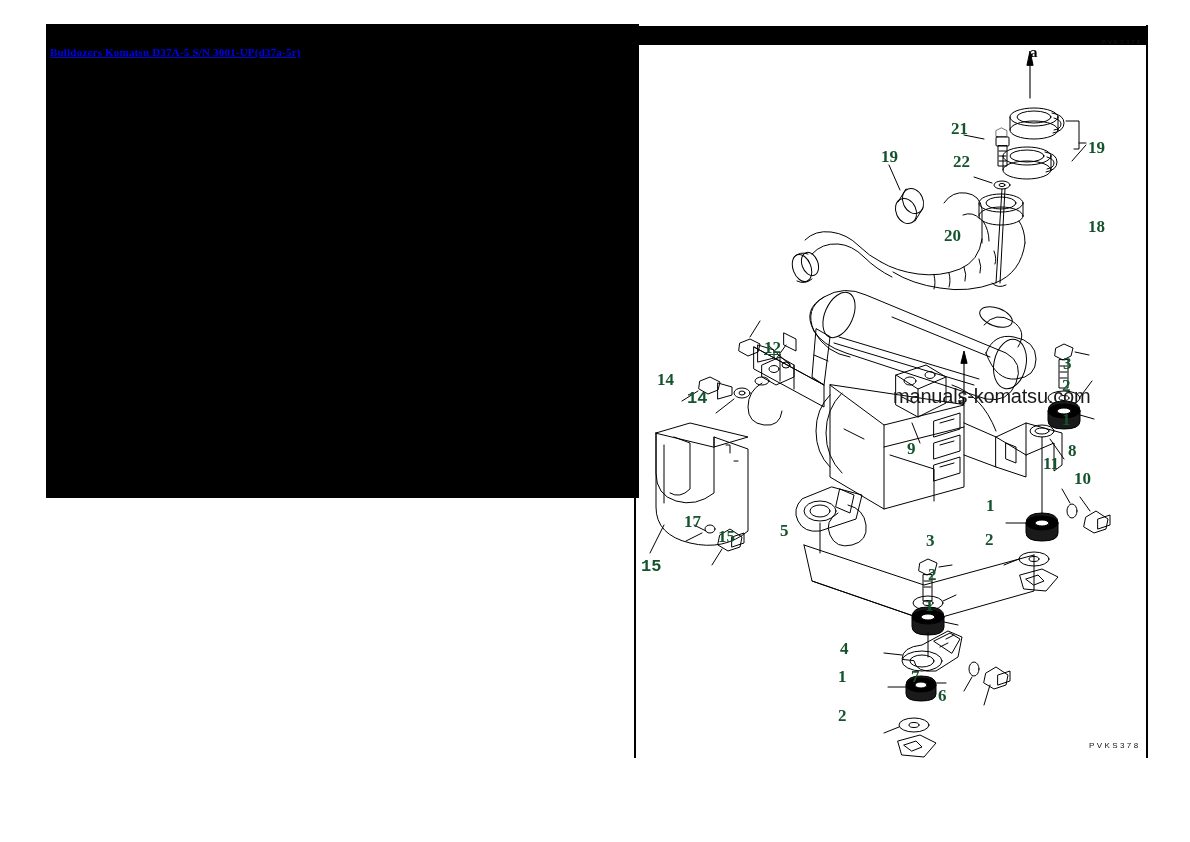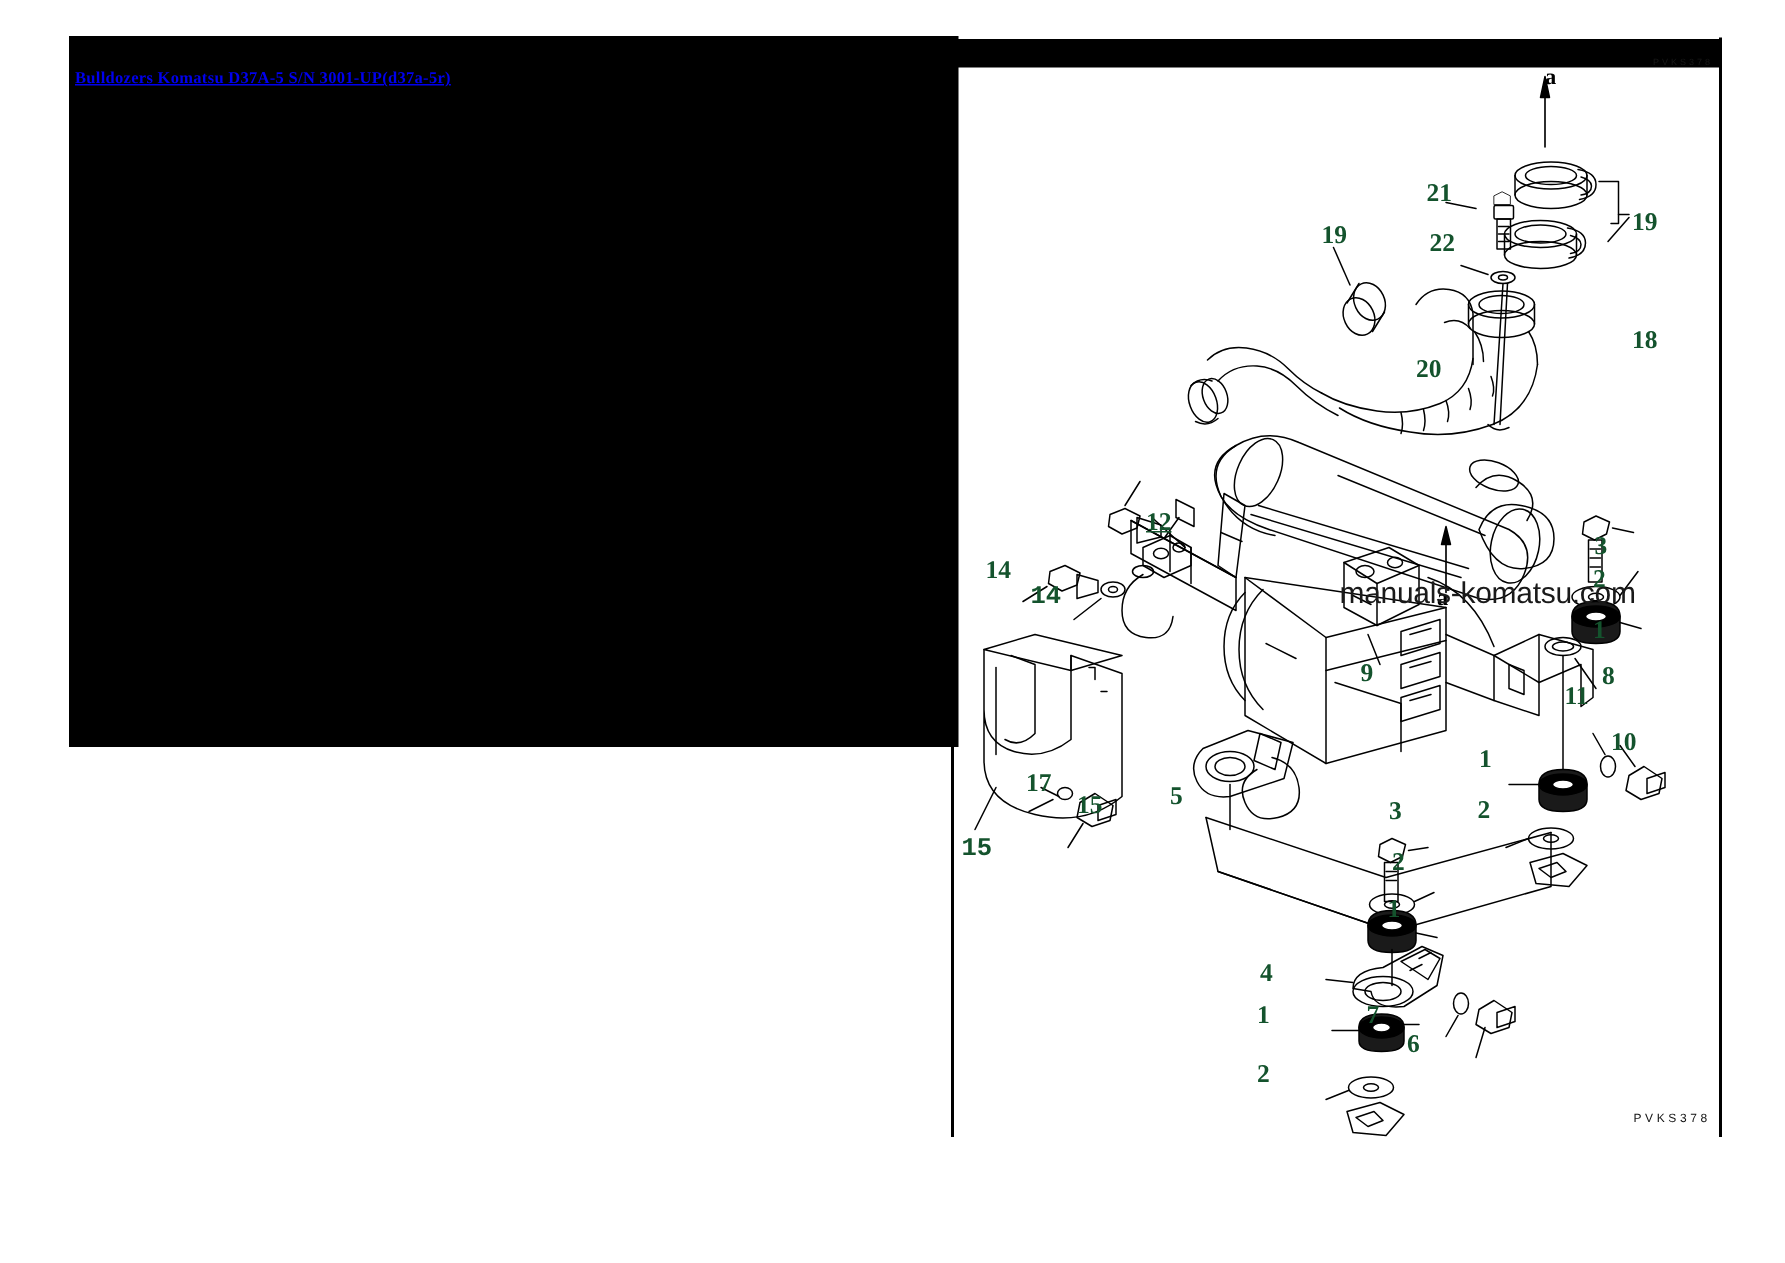--- a/index.html
+++ b/index.html
@@ -385,32 +385,32 @@
     <div class="callout" style="left: 928px; top: 566px;">2</div>
     <div class="callout" style="left: 838px; top: 707px;">2</div>
     <div class="callout" style="left: 1063px; top: 355px;">3</div>
     <div class="callout" style="left: 926px; top: 532px;">3</div>
     <div class="callout" style="left: 840px; top: 640px;">4</div>
     <div class="callout" style="left: 780px; top: 522px;">5</div>
     <div class="callout" style="left: 938px; top: 687px;">6</div>
     <div class="callout" style="left: 911px; top: 668px;">7</div>
     <div class="callout" style="left: 1068px; top: 442px;">8</div>
     <div class="callout" style="left: 907px; top: 440px;">9</div>
-    <div class="callout" style="left: 1074px; top: 470px; margin-top: 16px;">10</div>
+    <div class="callout" style="left: 1074px; top: 470px;">10</div>
     <div class="callout" style="left: 1043px; top: 455px;">11</div>
     <div class="callout" style="left: 764px; top: 339px; text-decoration: underline;">12</div>
     <div class="callout" style="left: 657px; top: 371px;">14</div>
     <div class="callout" style="left: 687px; top: 390px; font-family: Liberation Mono, monospace;">14</div>
     <div class="callout" style="left: 641px; top: 558px; font-family: Liberation Mono, monospace;">15</div>
     <div class="callout" style="left: 718px; top: 528px;">15</div>
     <div class="callout" style="left: 684px; top: 513px;">17</div>
     <div class="callout" style="left: 1088px; top: 218px;">18</div>
     <div class="callout" style="left: 1088px; top: 139px;">19</div>
     <div class="callout" style="left: 881px; top: 148px;">19</div>
-    <div class="callout" style="left: 944px; top: 237px;">20</div>
+    <div class="callout" style="left: 944px; top: 227px;">20</div>
     <div class="callout" style="left: 951px; top: 120px;">21</div>
     <div class="callout" style="left: 953px; top: 153px;">22</div>
     <div class="sect-mark" style="left: 1030px; top: 45px;">a</div>
     <div class="sect-mark" style="left: 958px; top: 392px;">a</div>
   </div>
 
 <div id="watermark">manuals-komatsu.com</div>
 <div id="drawing-code">PVKS378</div>
 
 </body></html>

